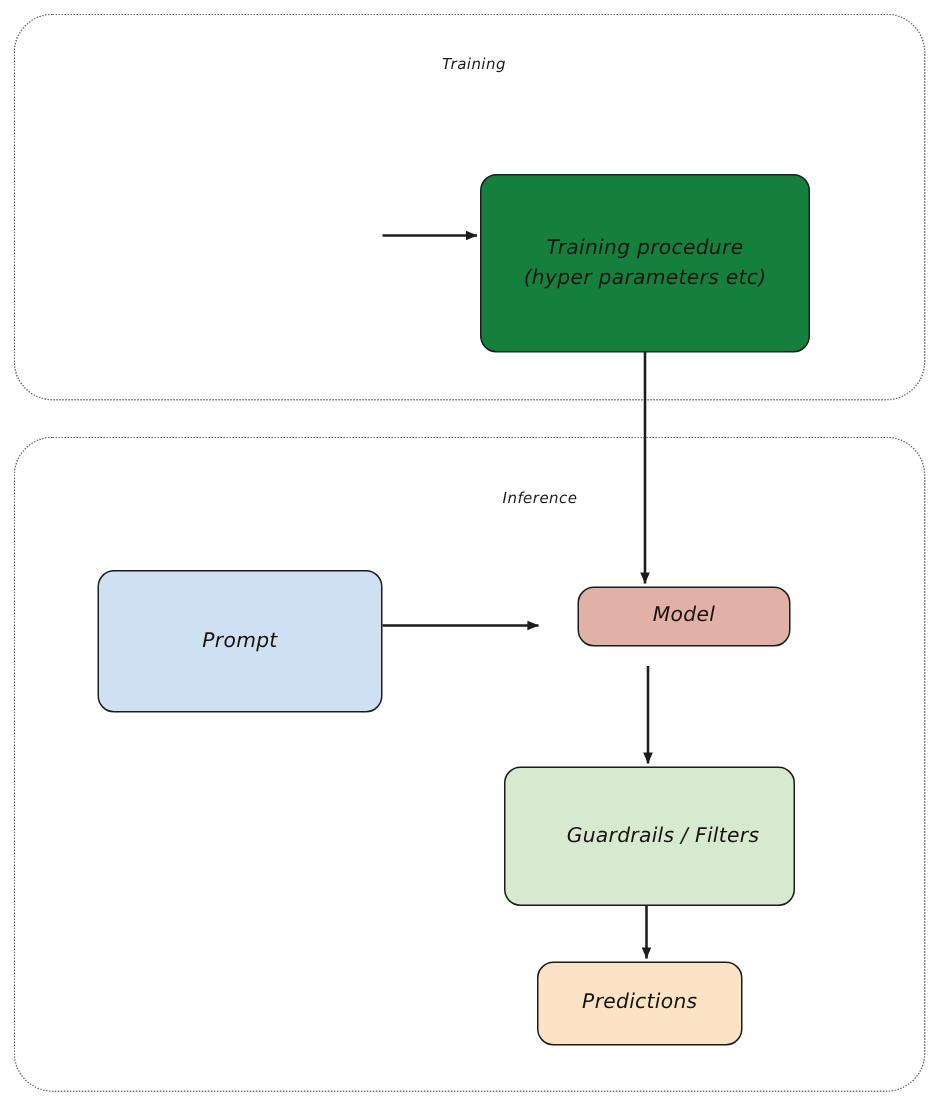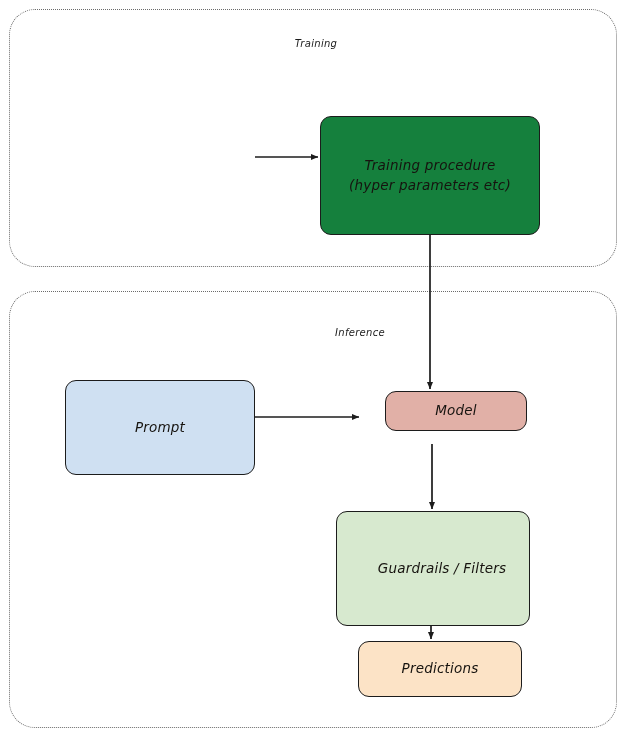--- a/index.html
+++ b/index.html
@@ -98,21 +98,21 @@
   </div>
 
   <div class="node" style="left: 65px; top: 380px; width: 190px; height: 95px; background: rgb(207, 224, 242); border-color: rgb(28, 28, 28);">
     <span class="node-label">Prompt</span>
   </div>
 
   <div class="node" style="left: 361px; top: 391px; width: 142px; height: 40px; background: rgb(225, 176, 167); border-color: rgb(28, 28, 28); margin-left: 24px;">
     <span class="node-label">Model</span>
   </div>
 
-  <div class="node" style="left: 336px; top: 511px; width: 194px; height: 115px; background: rgb(215, 233, 207); border-color: rgb(28, 28, 28); padding-left: 26px;">
+  <div class="node" style="left: 336px; top: 511px; width: 194px; height: 93px; background: rgb(215, 233, 207); border-color: rgb(28, 28, 28); padding-left: 26px;">
     <span class="node-label">Guardrails / Filters</span>
   </div>
 
-  <div class="node" style="left: 358px; top: 641px; width: 164px; height: 56px; background: rgb(252, 227, 198); border-color: rgb(28, 28, 28);">
+  <div class="node" style="left: 358px; top: 641px; width: 137px; height: 56px; background: rgb(252, 227, 198); border-color: rgb(28, 28, 28);">
     <span class="node-label">Predictions</span>
   </div>
 
 </div>
 
 </body></html>

